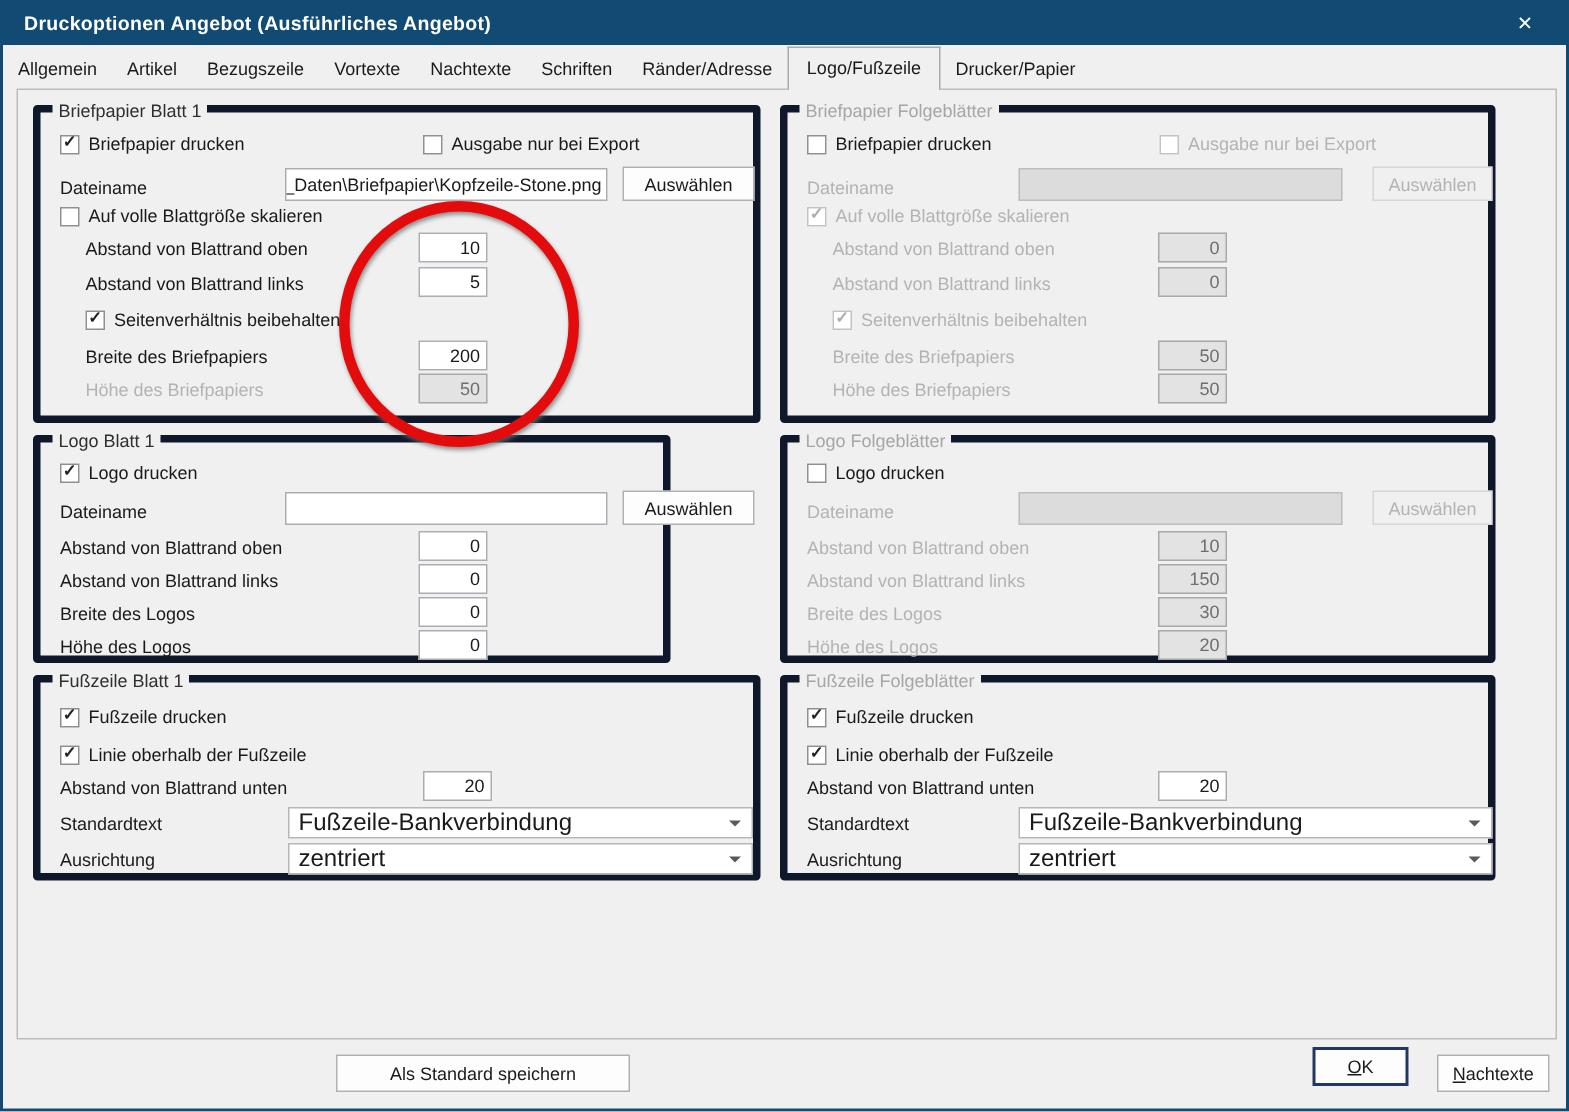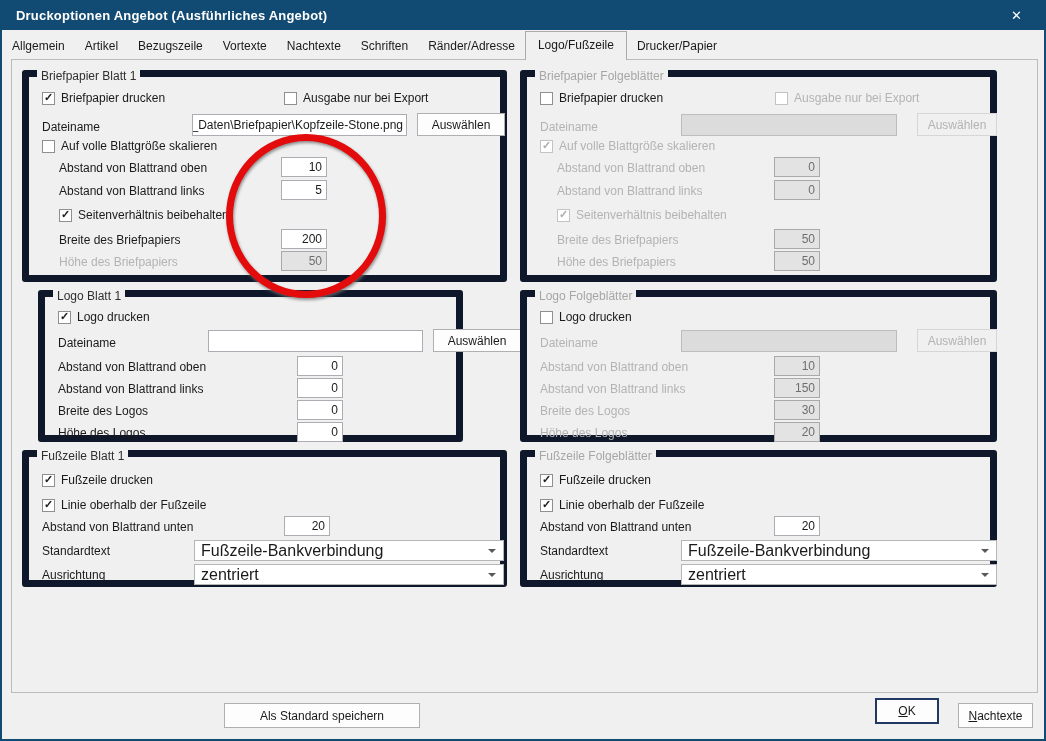--- a/index.html
+++ b/index.html
@@ -8,21 +8,21 @@
     font-family:"Liberation Sans",sans-serif;-webkit-font-smoothing:antialiased;}
   .titlebar{position:absolute;top:-2px;left:-2px;width:1046px;height:30px;background:#114a72;
     display:flex;align-items:center;padding:0 16px;box-sizing:border-box;}
   .title{color:#fff;font-size:13px;font-weight:600;flex:1;letter-spacing:.2px;}
   .close{color:#fff;font-size:13px;padding:2px 8px;cursor:default;}
   .tabstrip{position:absolute;top:30px;left:0;right:0;height:27px;display:flex;align-items:flex-end;padding-left:0;}
   .tab{font-size:12px;color:#1a1a1a;padding:5px 10px 6px;white-space:nowrap;position:relative;z-index:1;}
   .tab.active{background:#f0f0f0;border:1px solid #ababab;border-bottom:none;padding:6px 12px 8px;margin-bottom:-1px;z-index:3;}
   .page{position:absolute;left:9px;top:57px;width:1027px;height:634px;border:1px solid #bcbcbc;box-sizing:border-box;background:#f0f0f0;}
 
-  .group{position:absolute;border:7px solid #0f172a;border-radius:3px;box-sizing:border-box;background:#f0f0f0;z-index:2;}
+  .group{position:absolute;border:5px solid #0f172a;border-radius:3px;box-sizing:border-box;background:#f0f0f0;z-index:2;}
   .gtitle{position:absolute;top:-8px;left:8px;background:#f0f0f0;padding:0 4px;font-size:12px;color:#2f2f2f;white-space:nowrap;}
   .group.gdis > .gtitle{color:#a6a6a6;}
 
   .cb{position:absolute;display:flex;align-items:center;gap:6px;height:14px;}
   .box{width:13px;height:13px;background:#fff;border:1px solid #8f8f8f;box-sizing:border-box;
     display:flex;align-items:center;justify-content:center;flex:none;}
   .mark{font-size:11px;line-height:1;color:#222;font-weight:bold;margin-top:-1px;}
   .cbl{font-size:12px;color:#1a1a1a;white-space:nowrap;}
   .cb.dis .cbl{color:#b3b3b3;}
   .cb.dis .box{border-color:#c3c3c3;}
@@ -150,21 +150,21 @@
           <span class="mark">✓</span>
         </span>
       <span class="cbl">Seitenverhältnis beibehalten</span>
     </div>
     <span class="lbl dis" style="left:30px;top:156px">Breite des Briefpapiers</span>
     <div class="num dis" style="left:247px;top:152px">50</div>
     <span class="lbl dis" style="left:30px;top:178px">Höhe des Briefpapiers</span>
     <div class="num dis" style="left:247px;top:174px">50</div>
   </div>
 
-  <div class="group" style="left:36px;top:288px;width:425px;height:152px">
+  <div class="group" style="left:20px;top:288px;width:425px;height:152px">
     <span class="gtitle">Logo Blatt 1</span>
     <div class="cb" style="left:13px;top:13px">
       <span class="box">
           <span class="mark">✓</span>
         </span>
       <span class="cbl">Logo drucken</span>
     </div>
     <span class="lbl" style="left:13px;top:39px">Dateiname</span>
     <div class="txt" style="left:163px;top:33px;width:215px">
       <span class="tin"></span>

